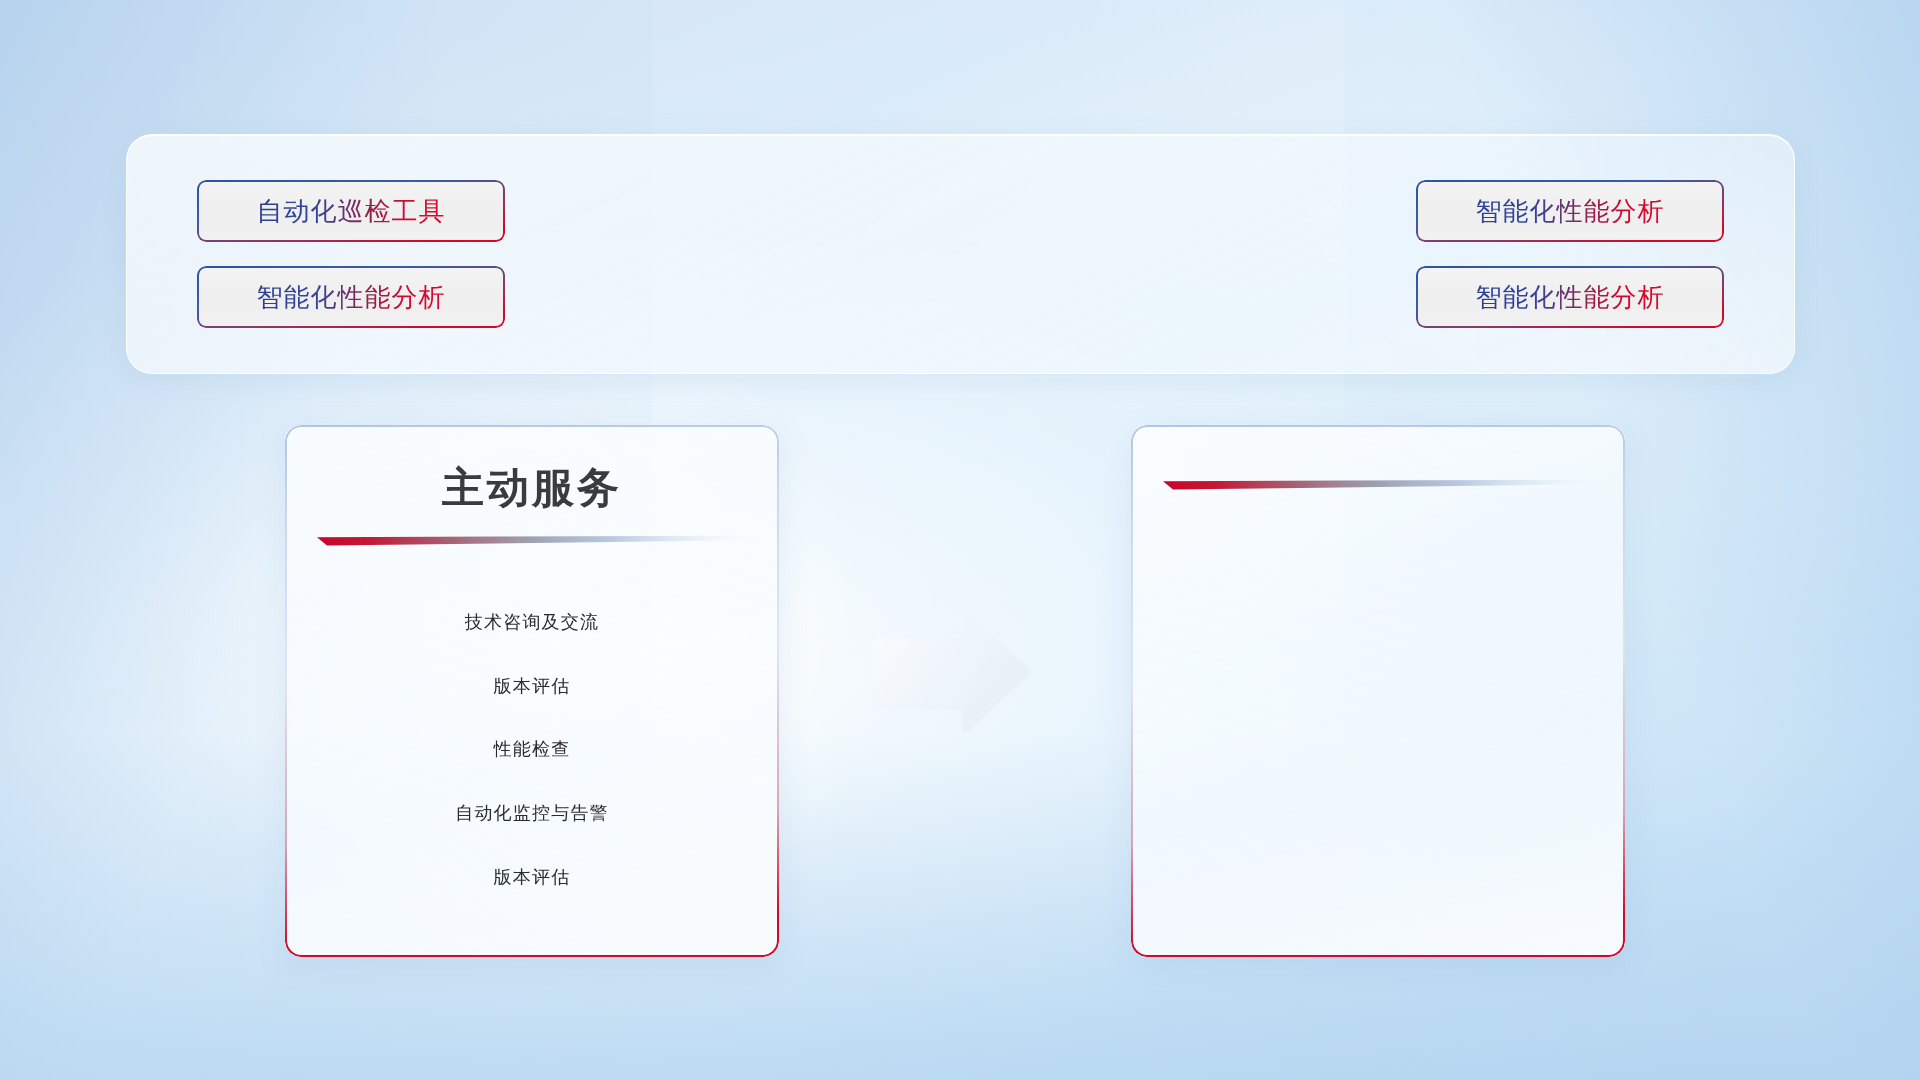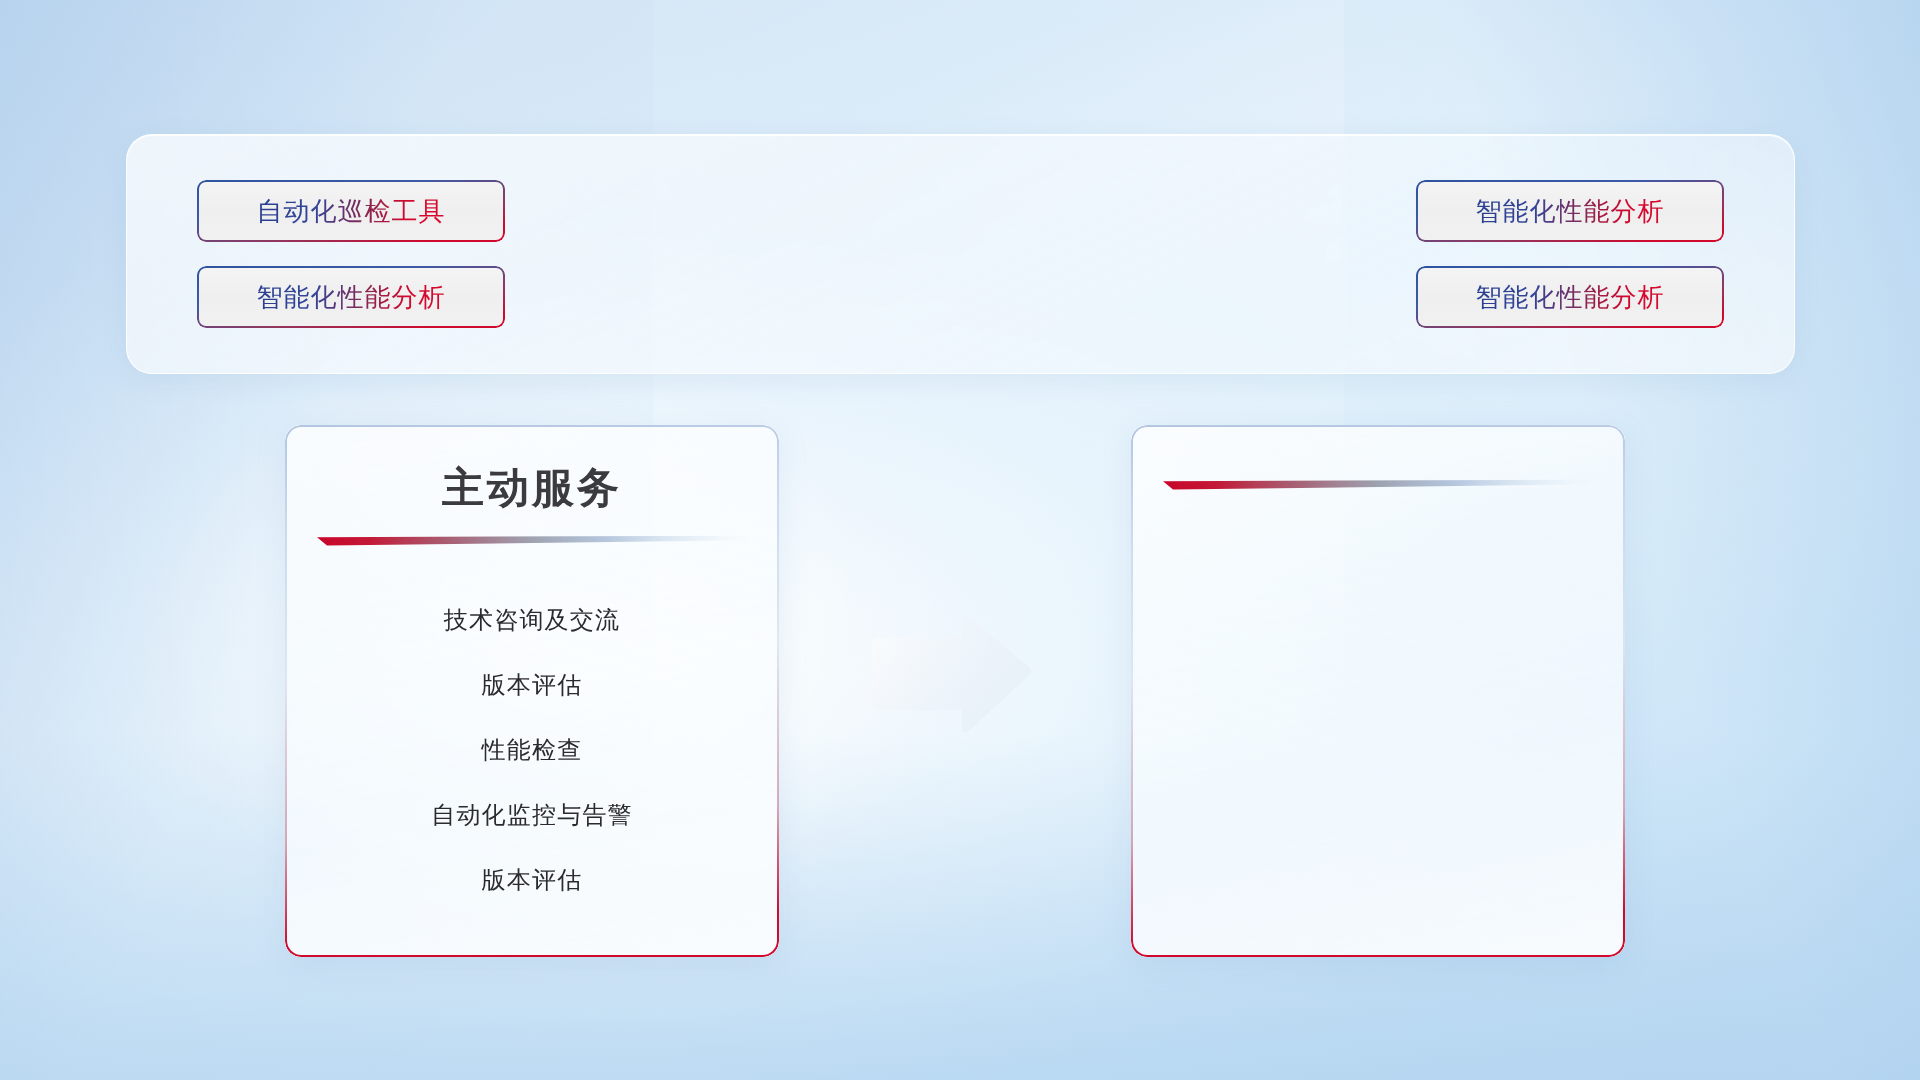--- a/index.html
+++ b/index.html
@@ -173,21 +173,21 @@
   .card-list {
     margin-top: 22px;
     width: 100%;
     display: flex;
     flex-direction: column;
     align-items: center;
     flex: 1;
     justify-content: space-evenly;
   }
   .card-list-item {
-    font-size: 24px;
+    font-size: 18px;
     color: #2b2b2d;
     letter-spacing: 1.2px;
     line-height: 1.2;
     text-align: center;
     white-space: nowrap;
   }
 
   
   #flow-arrow {
     position: absolute;

